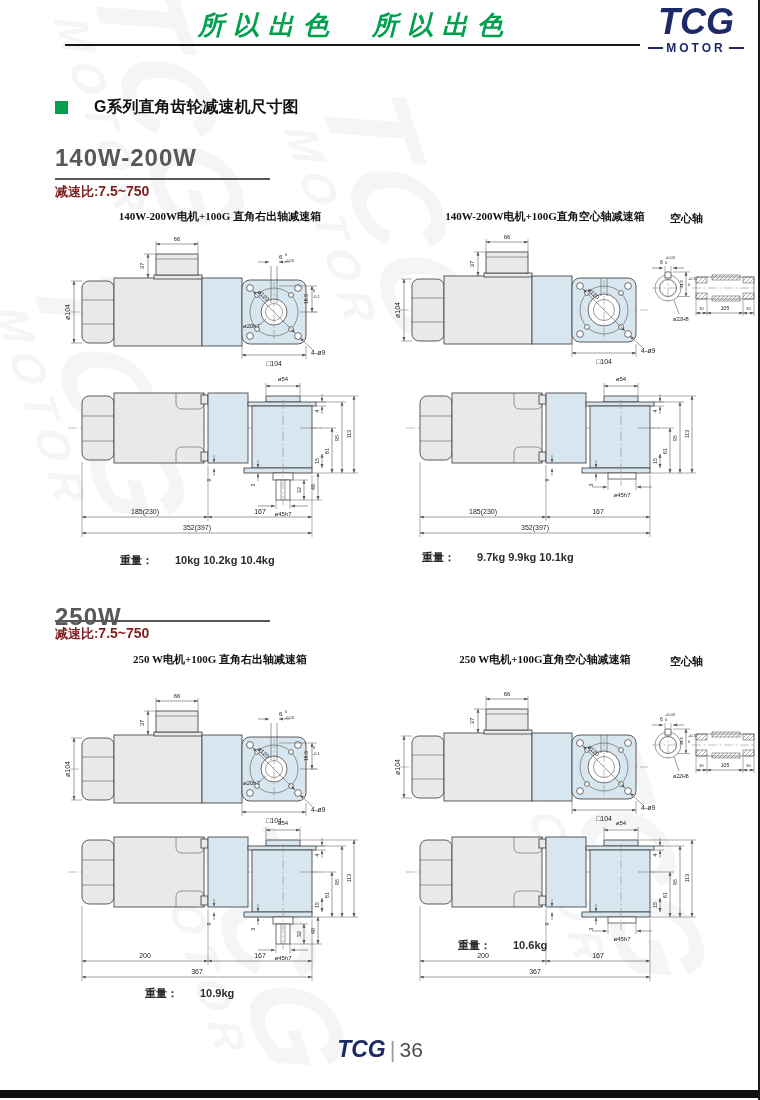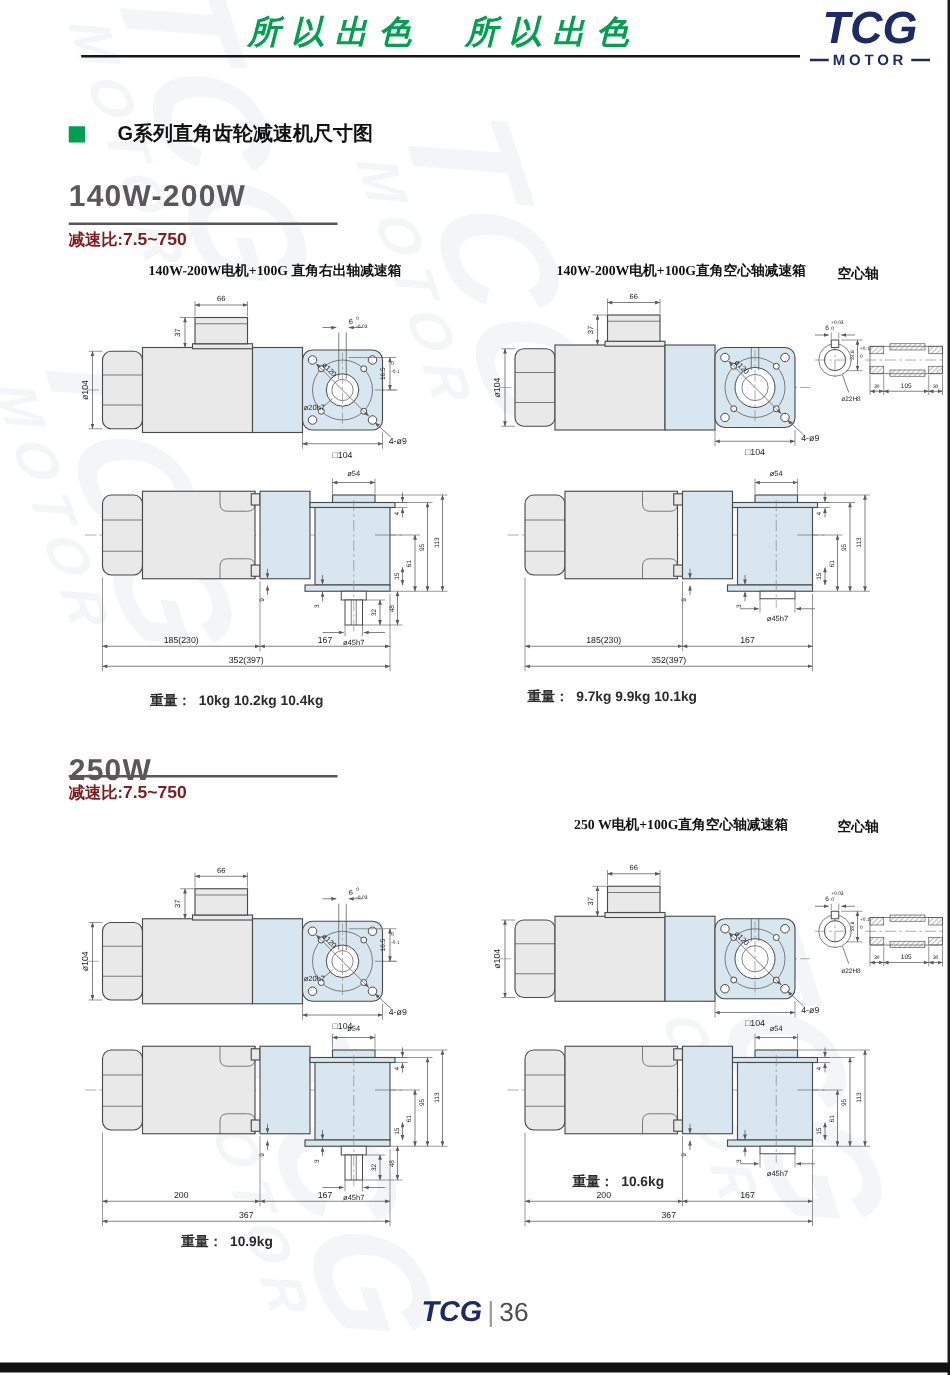--- a/index.html
+++ b/index.html
@@ -26,21 +26,21 @@
              font-size:16px;font-weight:bold;color:#121212;}
   .bullet{width:13px;height:13px;background:#00a04e;flex:none;}
 
   .power-head{position:absolute;left:55px;font-size:24px;font-weight:700;color:#595757;letter-spacing:1px;line-height:1;}
   .power-line{position:absolute;left:55px;width:215px;height:2px;background:#595757;}
   .ratio{position:absolute;left:55px;font-size:13px;font-weight:bold;color:#7f1d1d;}
   .ratio .rv{font-size:14px;}
 
   .dtitle{position:absolute;font-size:11px;font-weight:bold;color:#121212;white-space:nowrap;font-family:Liberation Serif, serif;}
   .weight{position:absolute;font-size:11px;font-weight:bold;color:#2b2b2b;white-space:nowrap;}
-  .weight .wv{margin-left:6px;}
+  .weight .wv{margin-left:22px;}
 
   .svgbox{position:absolute;}
   .svgbox svg{display:block;overflow:visible;}
 
   
   rect.gray{fill:#e9e9e9;stroke:#4a4a4a;stroke-width:.9;}
   rect.blue{fill:#d8e6ef;stroke:#4a4a4a;stroke-width:.9;}
   .holec{fill:#fff;stroke:#4a4a4a;stroke-width:.8;}
   circle.hole{fill:#fff;stroke:#4a4a4a;stroke-width:.8;}
   .thin{stroke:#4a4a4a;stroke-width:.55;fill:none;}
@@ -439,20 +439,21 @@
 </svg>
 </div>
 
   <div class="weight" style="left:120px;top:553px;"><span>重量：</span><span class="wv">10kg  10.2kg  10.4kg</span></div>
   <div class="weight" style="left:422px;top:550px;"><span>重量：</span><span class="wv">9.7kg  9.9kg  10.1kg</span></div>
 
   <div class="power-head" style="top:605px;">250W</div>
   <div class="power-line" style="top:620px;"></div>
   <div class="ratio" style="top:625px;"><span>减速比:</span><span class="rv">7.5~750</span></div>
 
+  <div class="dtitle" style="left:60px;top:652px;width:320px;text-align:center;">250 W电机+100G 直角右出轴减速箱</div>
   <div class="dtitle" style="left:400px;top:652px;width:290px;text-align:center;">250 W电机+100G直角空心轴减速箱</div>
   <div class="dtitle" style="left:670px;top:654px;width:90px;">空心轴</div>
 
   <div class="svgbox" style="left:60px;top:685px;">
 <svg viewBox="0 0 320 140" width="320" height="140">
   <line class="cl" x1="10" y1="84" x2="258" y2="84"></line>
   <rect class="gray" x="22" y="53" width="32" height="62" rx="7"></rect>
   <line class="thin" x1="22" y1="72" x2="54" y2="72"></line>
   <line class="thin" x1="22" y1="96" x2="54" y2="96"></line>
   <rect class="gray" x="54" y="50" width="88" height="68"></rect>

